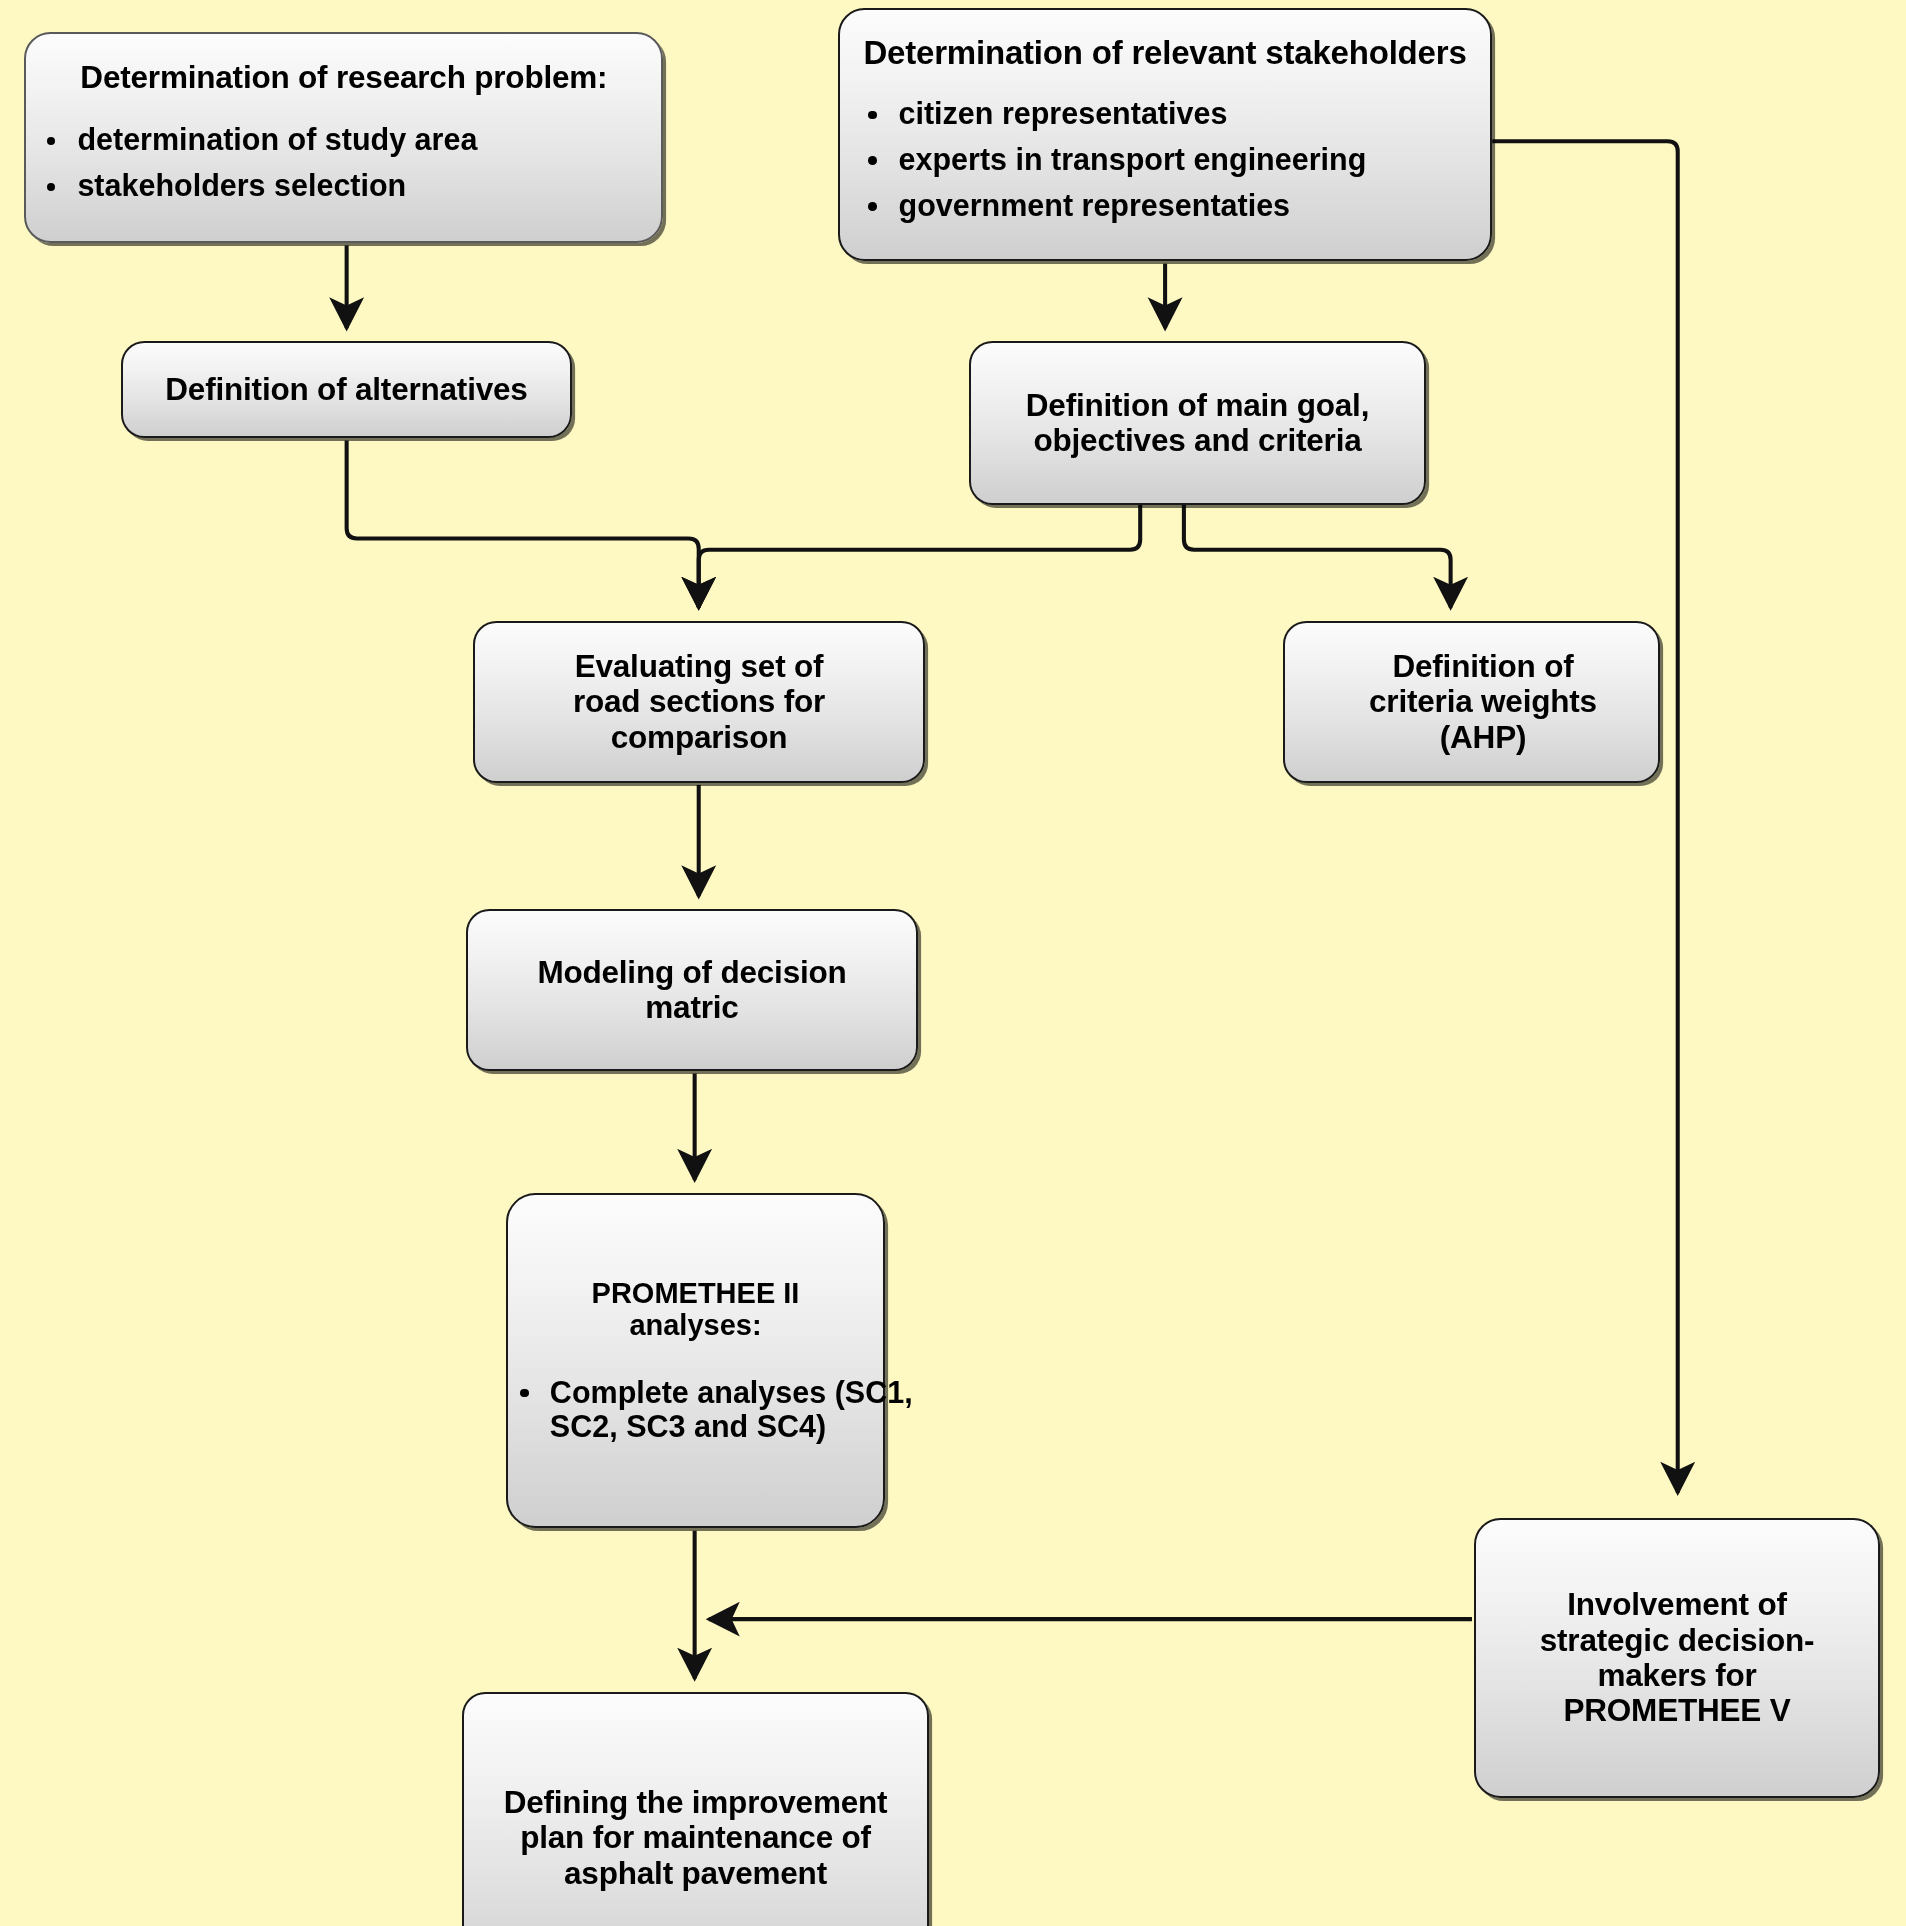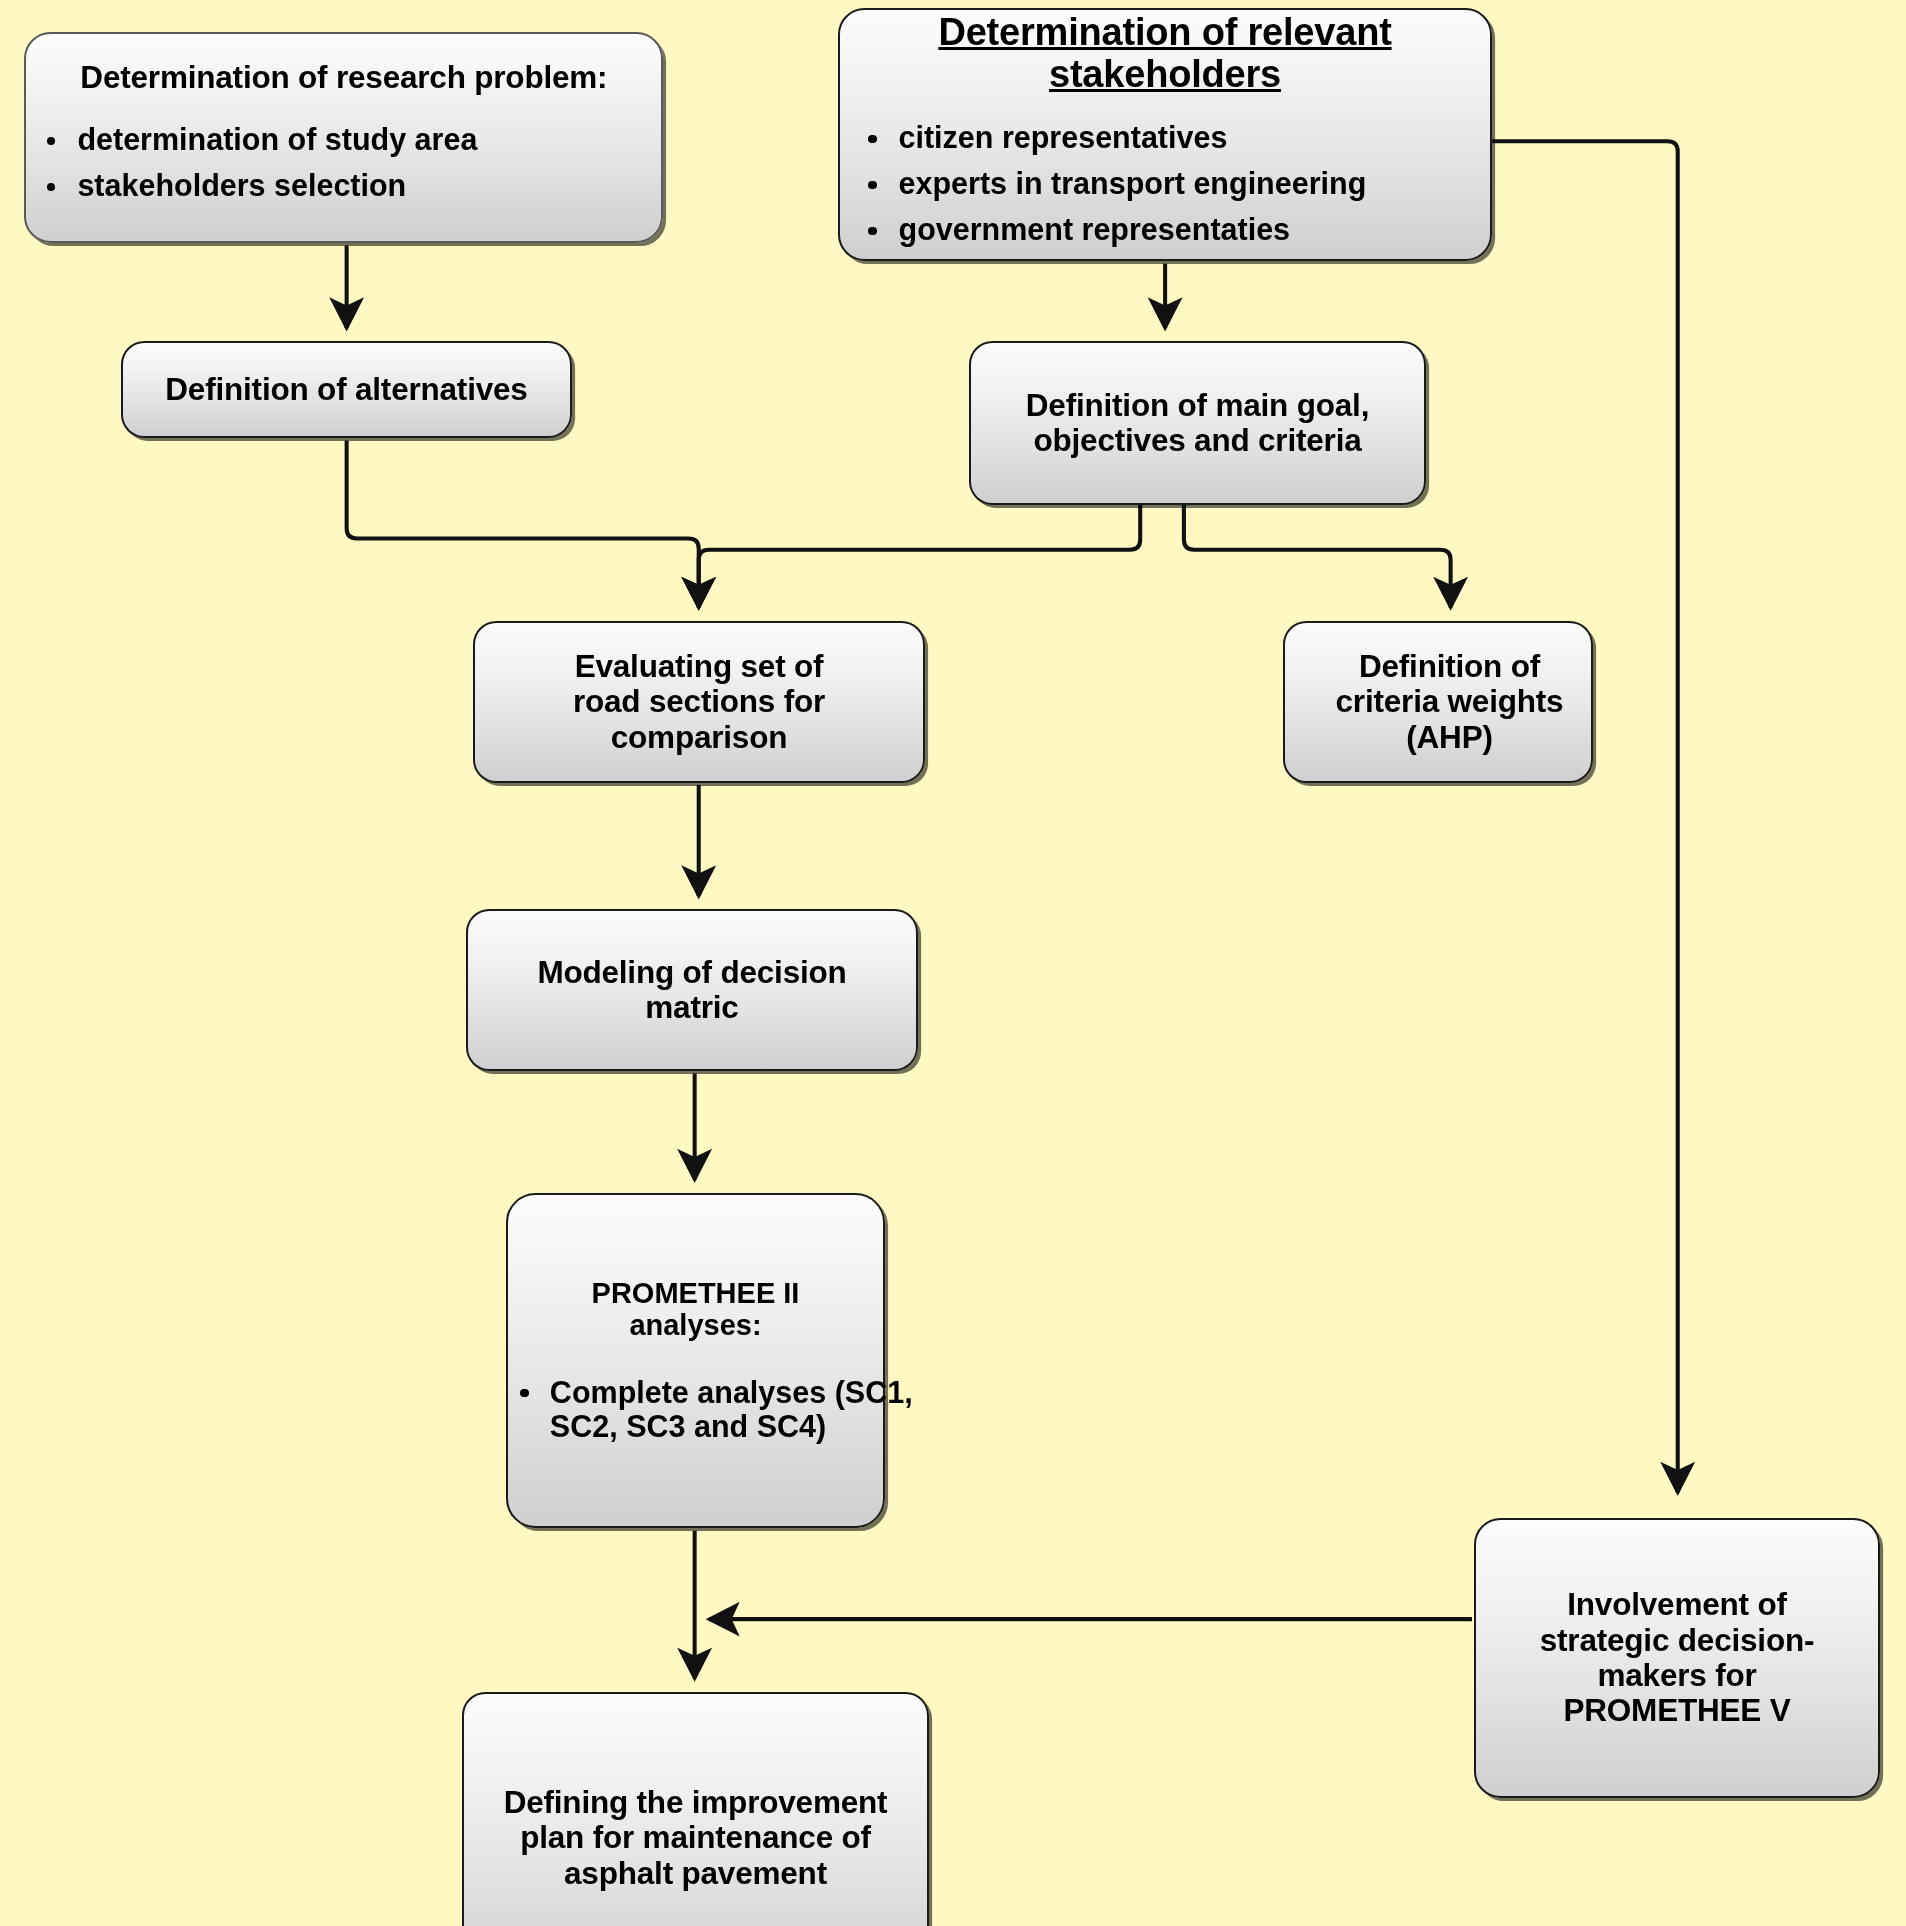--- a/index.html
+++ b/index.html
@@ -81,42 +81,42 @@
   }
   #n-research-problem .node-title { font-size: 31.5px; margin: 0 0 27.4px 0; }
   #n-research-problem .bullets { padding-left: 102px; }
   #n-research-problem .bullets li { font-size: 30.5px; margin-bottom: 11.2px; }
   #n-research-problem .bullets li::before { width: 8.6px; height: 8.6px; left: -30.5px; top: 14.2px; }
 
   #n-stakeholders {
     left: 838px; top: 8.1px; width: 654px; height: 253px;
     border-radius: 26.4px;
   }
-  #n-stakeholders .node-title { font-size: 38px; margin: 0 0 24.4px 0; text-decoration: underline; }
+  #n-stakeholders .node-title { font-size: 33px; margin: 0 0 24.4px 0; }
   #n-stakeholders .bullets { padding-left: 117px; }
   #n-stakeholders .bullets li { font-size: 30.5px; margin-bottom: 11.2px; }
   #n-stakeholders .bullets li::before { width: 8.6px; height: 8.6px; left: -30.5px; top: 14.2px; }
 
   #n-alternatives {
     left: 121px; top: 341px; width: 451px; height: 97px;
   }
   #n-alternatives .node-title { font-size: 31.5px; }
 
   #n-main-goal {
     left: 969px; top: 341px; width: 457px; height: 164px;
   }
   #n-main-goal .node-title { font-size: 31.5px; }
 
   #n-evaluating {
     left: 473px; top: 621px; width: 452px; height: 162px;
   }
   #n-evaluating .node-title { font-size: 31.5px; }
 
   #n-criteria-weights {
-    left: 1283px; top: 621px; width: 310px; height: 162px; padding-left: 23px;
+    left: 1283px; top: 621px; width: 377px; height: 162px; padding-left: 23px;
   }
   #n-criteria-weights .node-title { font-size: 31.5px; }
 
   #n-modeling {
     left: 466px; top: 909px; width: 452px; height: 162px;
   }
   #n-modeling .node-title { font-size: 31.5px; }
 
   #n-promethee2 {
     left: 506px; top: 1193px; width: 379px; height: 335px;

